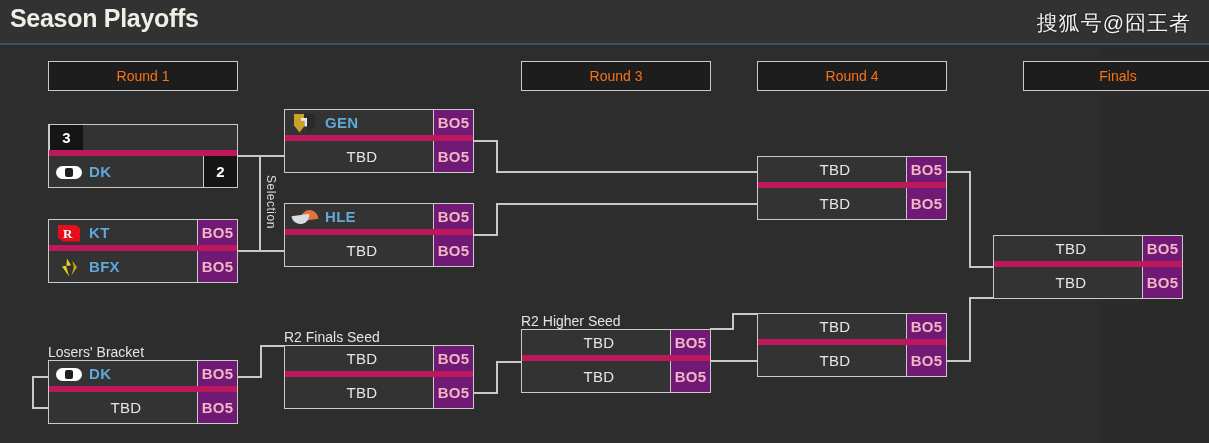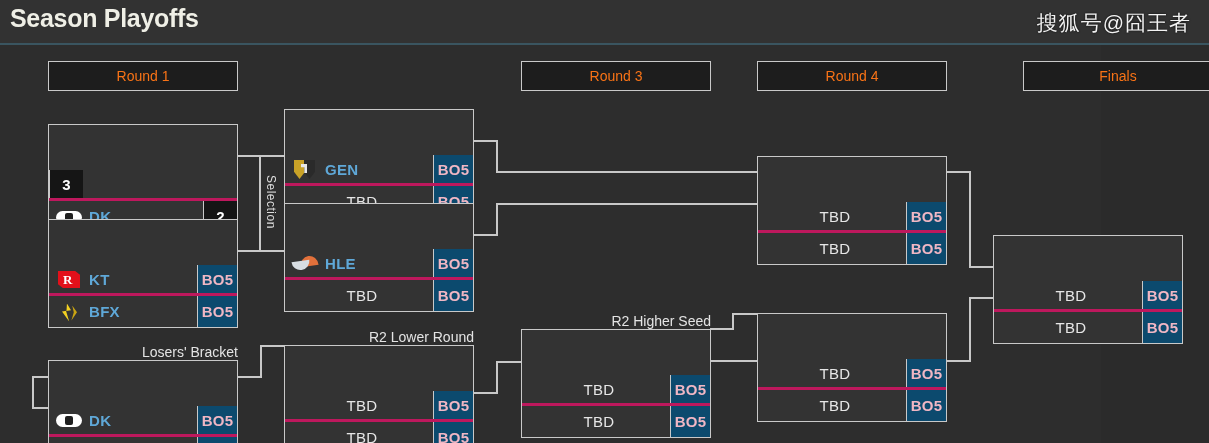--- a/index.html
+++ b/index.html
@@ -40,51 +40,51 @@
 
   
   .match {
     position: absolute;
     border: 1px solid #c9c9c9;
     background: #333333;
   }
   .row {
     display: flex; align-items: stretch; height: 31px;
   }
-  .row.top { border-bottom: 3px solid #be185d; margin-top: 45px; }
+  .row.top { border-bottom: 6px solid #be185d; }
   .team {
     flex: 1; display: flex; align-items: center;
     position: relative; padding-left: 6px;
     background: #333333;
   }
   .team-name {
     font-size: 15px; color: #e6e6e6; letter-spacing: .3px;
     width: 100%; text-align: center;
   }
   .team.has-logo .team-name {
     color: #5fa8d8; font-weight: bold; text-align: left; padding-left: 6px; width: auto;
   }
   .logo { width: 28px; height: 22px; flex: 0 0 28px; position: relative; }
   .score {
     flex: 0 0 34px; background: #151515;
     border-left: 1px solid #c9c9c9;
     display: flex; align-items: center; justify-content: center;
     color: #ffffff; font-size: 15px; font-weight: bold;
   }
   .bo {
-    flex: 0 0 40px; background: #0c4a6e;
+    flex: 0 0 40px; background: #701a75;
     border-left: 1px solid #c9c9c9;
     display: flex; align-items: center; justify-content: center;
     color: #f0b7c4; font-size: 15px; font-weight: bold; letter-spacing: .2px;
   }
 
   
   .caption {
     position: absolute; color: #e4e4e4; font-size: 14px;
-    text-align: right; white-space: nowrap;
+    text-align: left; white-space: nowrap;
   }
   .vlabel {
     position: absolute; color: #dcdcdc; font-size: 12px;
     writing-mode: vertical-rl; text-orientation: mixed;
     letter-spacing: .5px;
   }
 
   
   .ln { position: absolute; background: #c8c8c8; }
   .lnh { height: 2px; }
@@ -191,21 +191,21 @@
   <div class="ln lnv" style="left:969px; top:171px; height:95px;"></div>
   <div class="ln lnh" style="left:969px; top:266px; width:24px;"></div>
 
   <div class="ln lnh" style="left:947px; top:360px; width:24px;"></div>
   <div class="ln lnv" style="left:969px; top:297px; height:64px;"></div>
   <div class="ln lnh" style="left:969px; top:297px; width:24px;"></div>
 
   <div class="vlabel" style="left:264px; top:175px;">Selection</div>
 
   <div class="caption" style="left:48px;  top:344px; width:190px;">Losers' Bracket</div>
-  <div class="caption" style="left:284px; top:329px; width:190px;">R2 Lower Round</div>
+  <div class="caption" style="left:284px; top:329px; width:190px;">R2 Finals Seed</div>
   <div class="caption" style="left:521px; top:313px; width:190px;">R2 Higher Seed</div>
 
   <div class="match" style="left:48px; top:124px; width:190px;">
     <div class="row top">
       <div class="score">3</div>
     </div>
     <div class="row">
       <div class="team has-logo">
         <span class="logo">
             <span class="lg-dk">

